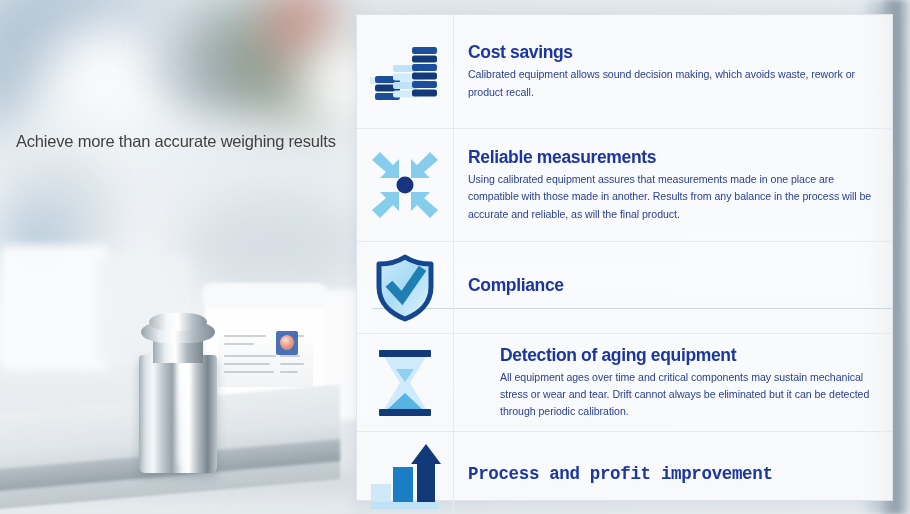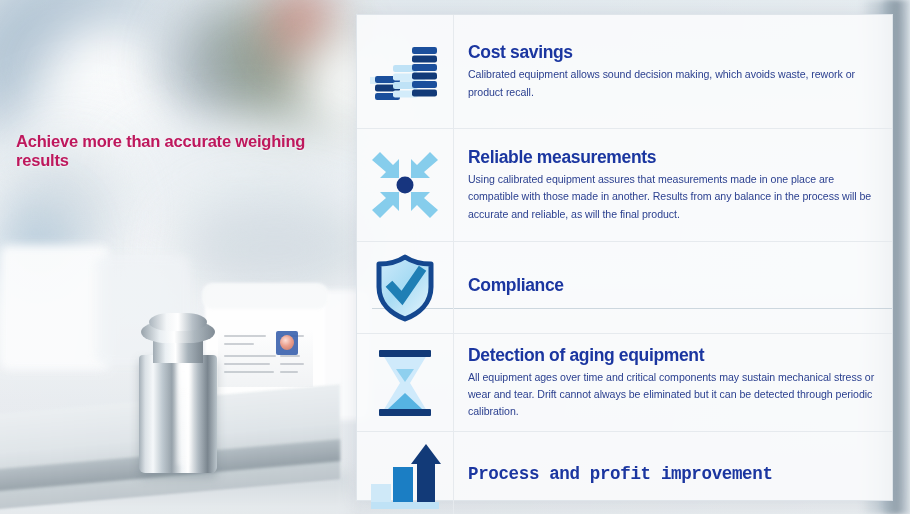--- a/index.html
+++ b/index.html
@@ -134,21 +134,21 @@
   #headline{
     position:absolute; left:16px; top:123px; width:340px;
   }
   .title{
     font-size:45px; font-weight:bold; letter-spacing:-1px;
     color:#1b36a0; line-height:1;
     text-shadow:0 1px 2px rgba(255,255,255,.65);
   }
   .subtitle{
     margin-top:9px;
-    font-size:16.5px; font-weight:bold; color:#be185d;
+    font-size:16.5px; font-weight:normal; color:#404040;
     letter-spacing:-.2px;
     text-shadow:0 1px 2px rgba(255,255,255,.6);
   }
 
   
   #benefit-panel{
     position:absolute; left:356px; top:14px; width:537px; height:487px;
     background:rgba(250,251,252,.90);
     border:1px solid rgba(219,226,232,.9);
     box-shadow:0 0 14px rgba(120,140,160,.18);
@@ -170,21 +170,21 @@
   }
   .card-title{
     color:#1b36a0; font-weight:bold; font-size:17.5px;
     letter-spacing:-.35px; line-height:1.15; margin-bottom:4px;
   }
   .card-desc{
     color:#2a3f8f; font-size:10.6px; line-height:1.62; letter-spacing:-.05px;
   }
 
   .c1{ height:114px; } .c2{ height:113px; } .c3{ height:92px; }
-  .c4{ height:98px; } .c5{ height:89px; }
+  .c4{ height:98px;gap:32px; } .c5{ height:89px; }
 
   .icon{ display:block; }
 
   
   .hairline{
     position:absolute; right:0; height:1px; background:rgba(170,185,198,.55);
   }
 </style>
 </head>
 <body>

